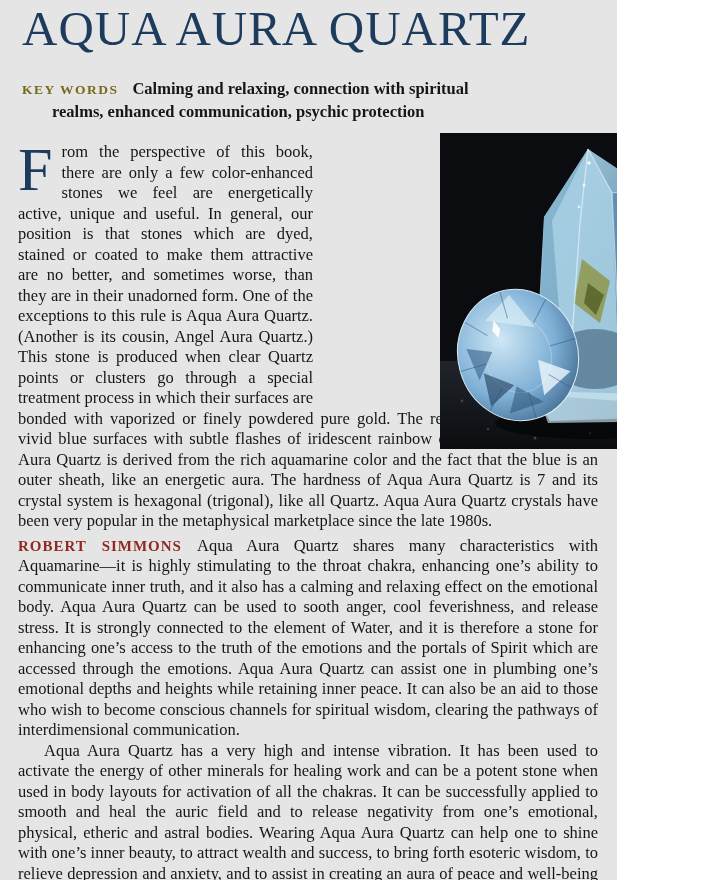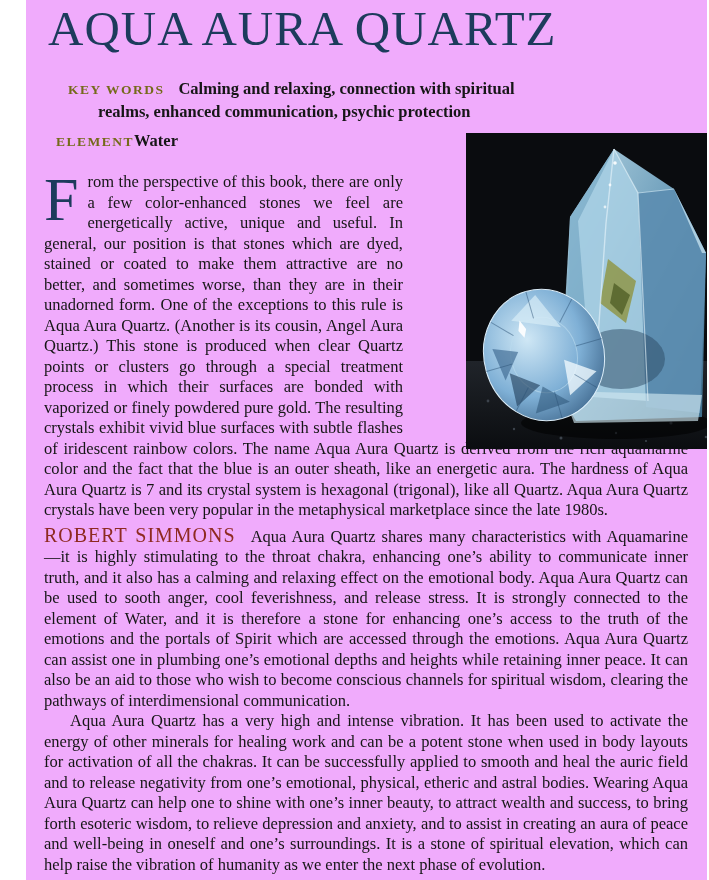--- a/index.html
+++ b/index.html
@@ -1,67 +1,66 @@
 <!DOCTYPE html>
 <html><head>
 <meta charset="utf-8">
 <style>
   html,body { margin:0; padding:0; background:#ffffff; }
   .page {
-    position:relative; width:681px; height:880px;
-    background:#f0abfc; overflow:hidden;
-    font-family:"Liberation Serif", serif; color:#161616;margin-left:26px;
+    position:relative; width:617px; height:880px;
+    background:#e5e5e5; overflow:hidden;
+    font-family:"Liberation Serif", serif; color:#161616;
   }
   .title {
     margin:4px 0 0 22px; font-size:49px; line-height:50px;
     font-weight:normal; letter-spacing:1px; color:#1d3b5c;
     font-family:"Liberation Serif", serif;
   }
   .meta { margin-top:24px; }
   .meta-row { font-size:16.5px; line-height:22px; font-weight:bold; }
   .meta-label {
     color:#756a1a; font-size:13.5px; font-weight:bold;
     letter-spacing:1.5px; display:inline-block;
   }
   .label-std   { width:78px; }
-  .keywords-block { padding-left:72px; text-indent:-30px; margin:0 0 7px 0; width:420px; }
+  .keywords-block { padding-left:52px; text-indent:-30px; margin:0 0 7px 0; width:420px; }
   .keywords-block .meta-label { text-indent:0; width:auto; margin-right:14px; }
   .single-row { padding-left:30px; margin:0 0 3px 0; }
   .body-copy {
     margin:0 19px 0 18px; font-size:16.5px; line-height:20.5px;
     text-align:justify;
   }
   .intro { margin-top:19px; }
   .drop-cap {
     float:left; color:#1d3b5c; font-size:62px; line-height:50px;
     height:57px; padding:2px 9px 0 0; font-family:"Liberation Serif", serif;
   }
   .photo-spacer { float:right; width:273px; height:266px; margin-left:12px; }
   .para { margin:4px 19px 0 18px; font-size:16.5px; line-height:20.5px; text-align:justify; }
   .para-indent { text-indent:26px; margin-top:0; }
   .author-label {
-    color:#8e2a21; font-weight:normal; font-size:20px;
+    color:#8e2a21; font-weight:bold; font-size:15px;
     letter-spacing:1px; margin-right:15px;
   }
   .photo {
     position:absolute; left:440px; top:133px; width:269px; height:316px;
     background:#0a0c0f; overflow:hidden;
   }
   .photo svg { display:block; }
 </style>
 </head>
 <body>
 
 <div class="page">
 
   <h1 class="title">AQUA AURA QUARTZ</h1>
 
   <div class="meta">
     <p class="meta-row keywords-block"><span class="meta-label">KEY WORDS</span><span>Calming and relaxing, connection with spiritual realms, enhanced communication, psychic protection</span></p>
-    <p class="meta-row single-row"><span class="meta-label label-std">ELEMENT</span><span>Water</span></p>
   </div>
 
   <p class="body-copy intro"><span class="photo-spacer"></span><span class="drop-cap">F</span><span>rom the perspective of this book, there are only a few color-enhanced stones we feel are energetically active, unique and useful. In general, our position is that stones which are dyed, stained or coated to make them attractive are no better, and sometimes worse, than they are in their unadorned form. One of the exceptions to this rule is Aqua Aura Quartz. (Another is its cousin, Angel Aura Quartz.) This stone is produced when clear Quartz points or clusters go through a special treatment process in which their surfaces are bonded with vaporized or finely powdered pure gold. The resulting crystals exhibit vivid blue surfaces with subtle flashes of iridescent rainbow colors. The name Aqua Aura Quartz is derived from the rich aquamarine color and the fact that the blue is an outer sheath, like an energetic aura. The hardness of Aqua Aura Quartz is 7 and its crystal system is hexagonal (trigonal), like all Quartz. Aqua Aura Quartz crystals have been very popular in the metaphysical marketplace since the late 1980s.</span></p>
 
   <p class="para"><span class="author-label">ROBERT SIMMONS</span><span>Aqua Aura Quartz shares many characteristics with Aquamarine—it is highly stimulating to the throat chakra, enhancing one’s ability to communicate inner truth, and it also has a calming and relaxing effect on the emotional body. Aqua Aura Quartz can be used to sooth anger, cool feverishness, and release stress. It is strongly connected to the element of Water, and it is therefore a stone for enhancing one’s access to the truth of the emotions and the portals of Spirit which are accessed through the emotions. Aqua Aura Quartz can assist one in plumbing one’s emotional depths and heights while retaining inner peace. It can also be an aid to those who wish to become conscious channels for spiritual wisdom, clearing the pathways of interdimensional communication.</span></p>
 
   <p class="para para-indent">Aqua Aura Quartz has a very high and intense vibration. It has been used to activate the energy of other minerals for healing work and can be a potent stone when used in body layouts for activation of all the chakras. It can be successfully applied to smooth and heal the auric field and to release negativity from one’s emotional, physical, etheric and astral bodies. Wearing Aqua Aura Quartz can help one to shine with one’s inner beauty, to attract wealth and success, to bring forth esoteric wisdom, to relieve depression and anxiety, and to assist in creating an aura of peace and well-being in oneself and one’s surroundings. It is a stone of spiritual elevation, which can help raise the vibration of humanity as we enter the next phase of evolution.</p>
 
   <div class="photo">
     <svg width="269" height="316" viewBox="0 0 269 316">

